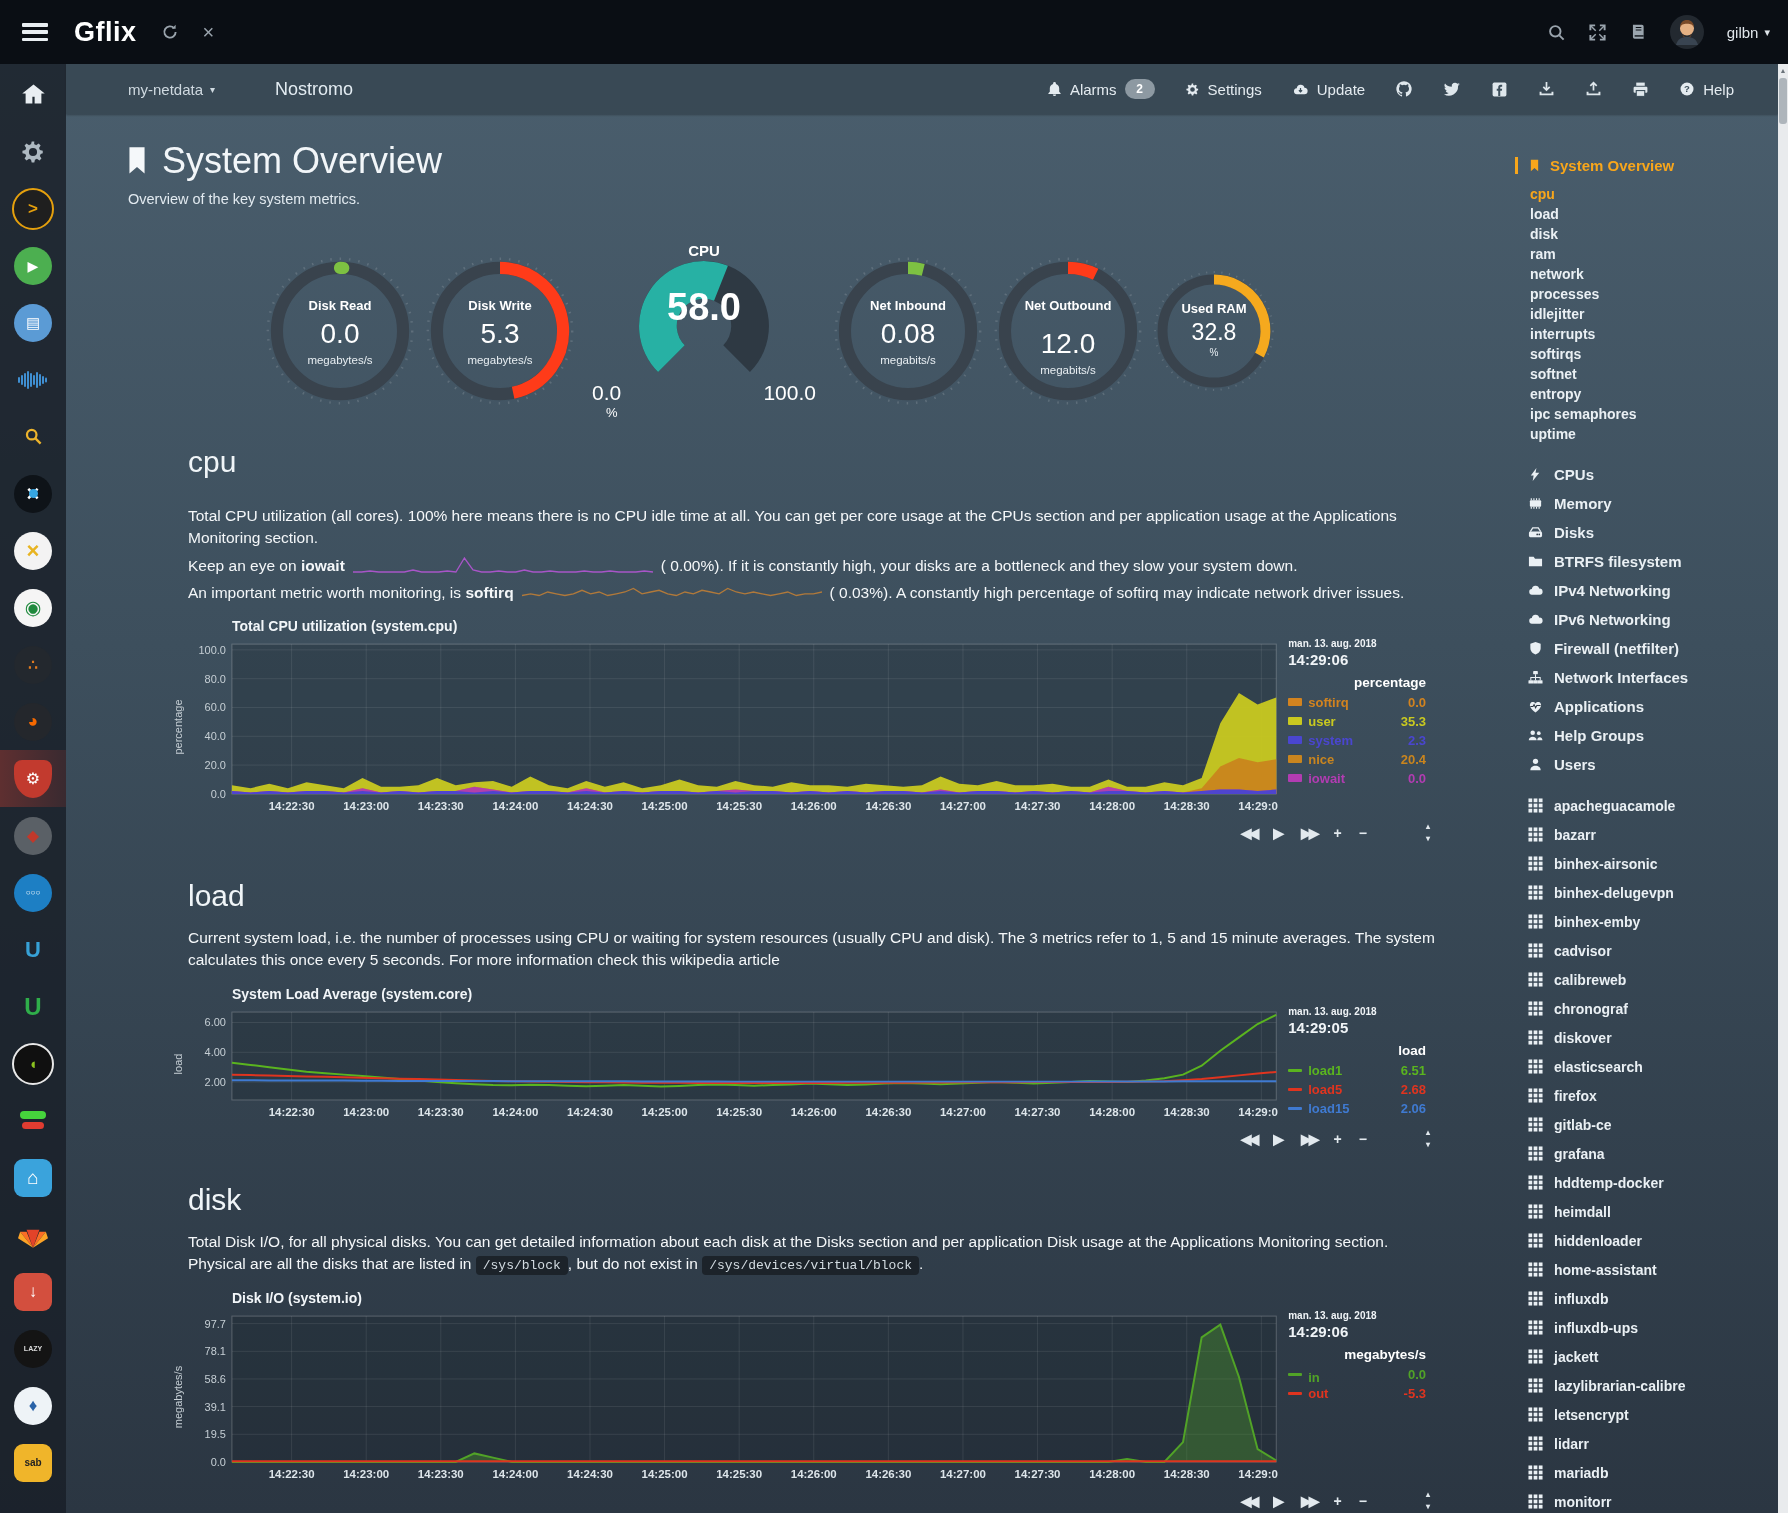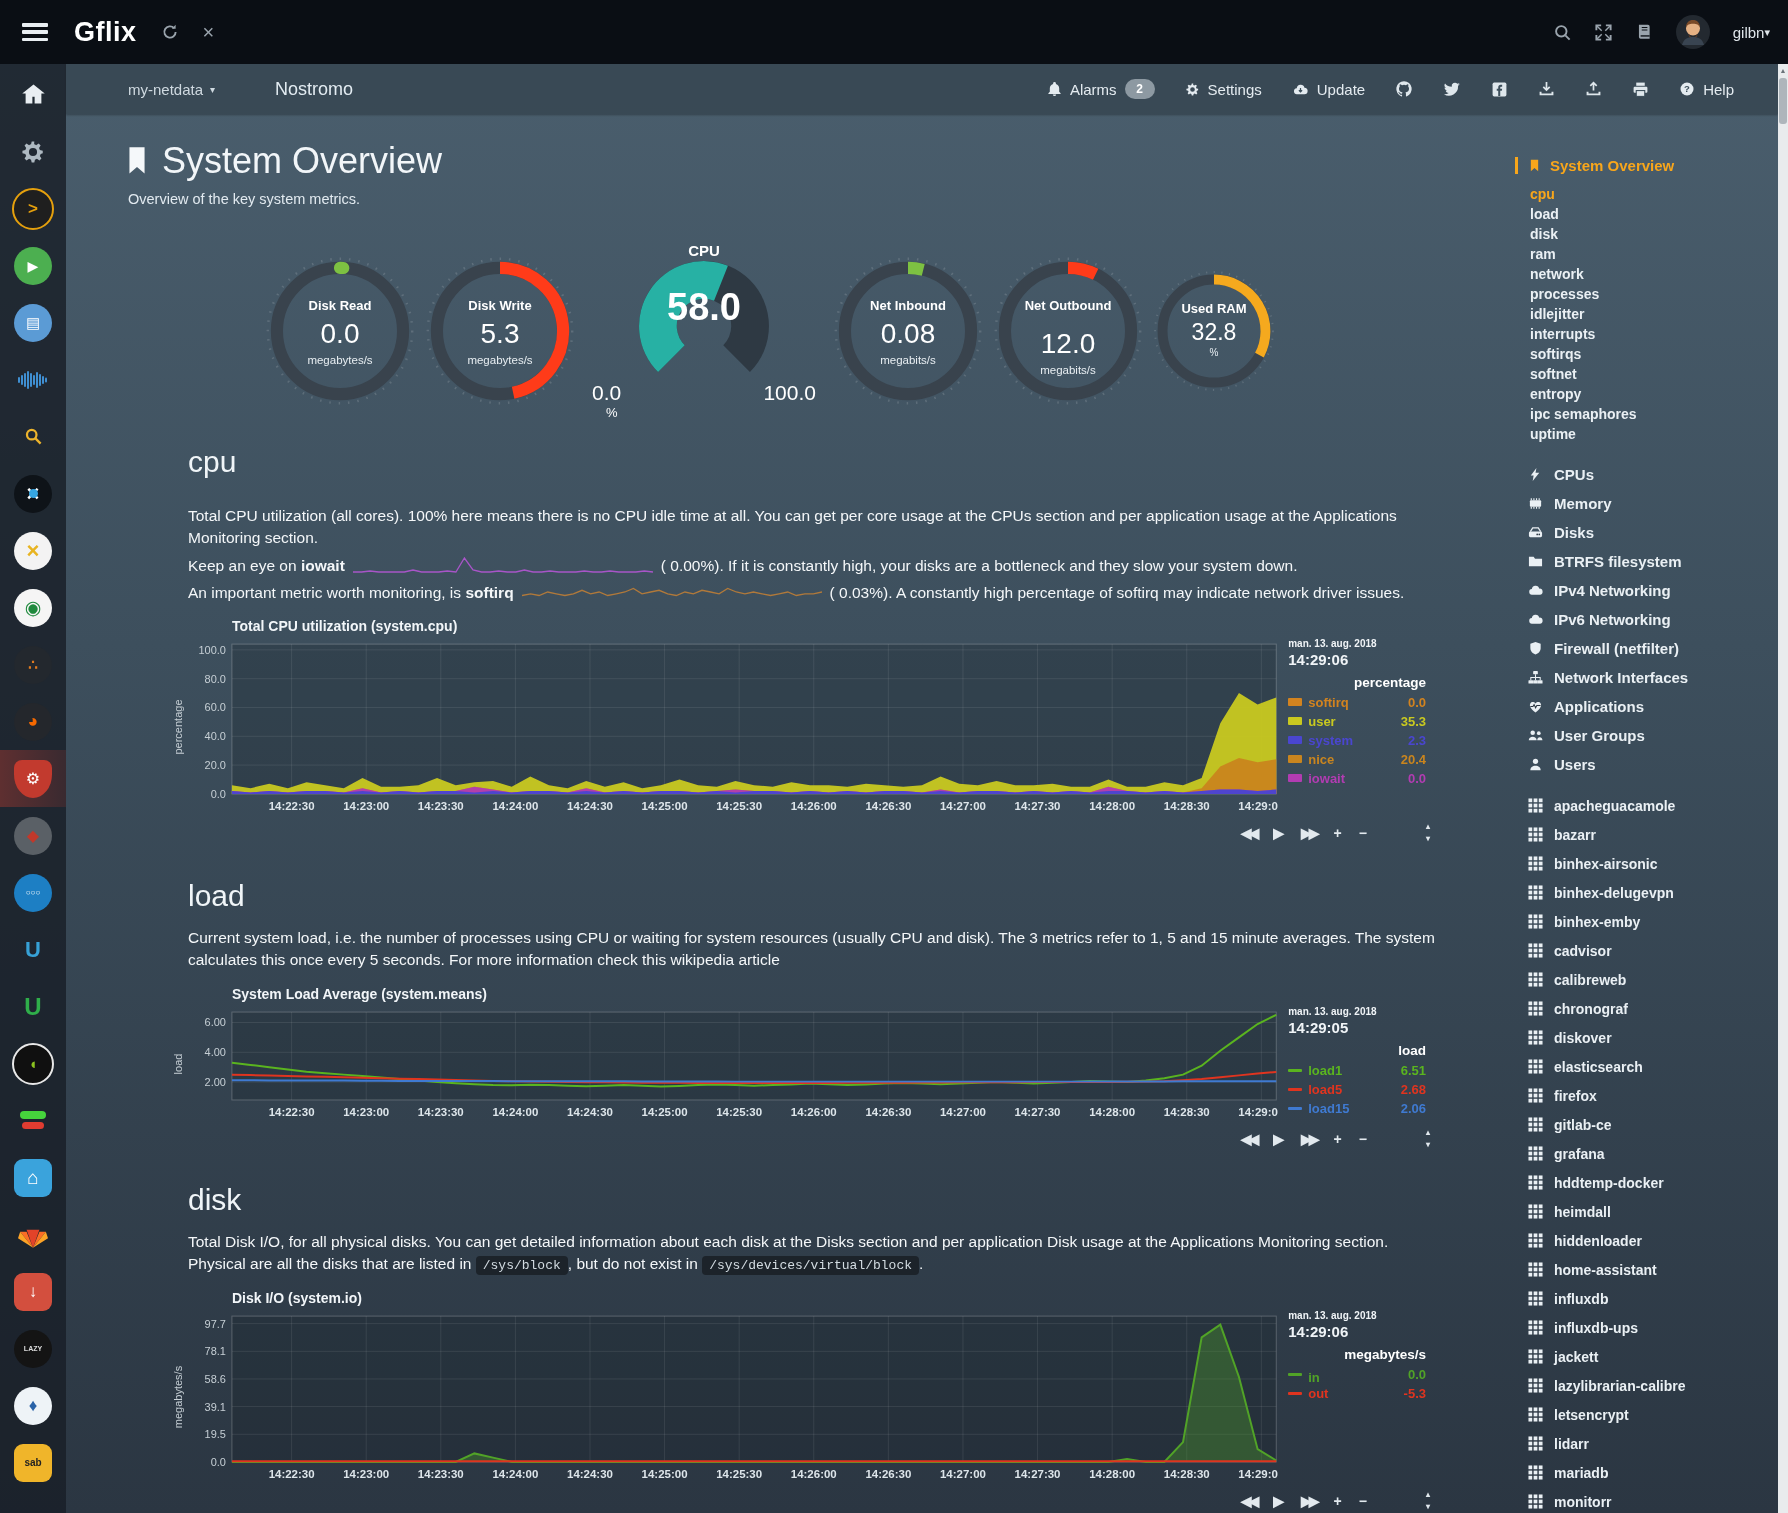--- a/index.html
+++ b/index.html
@@ -7,21 +7,21 @@
        font-family:"Liberation Sans",sans-serif;position:relative;color:#eef3f7}
   
   .topbar{position:absolute;left:0;top:0;width:100%;height:64px;background:#0a0e14;
           display:flex;align-items:center;z-index:9}
   .hamburger{width:26px;height:18px;margin-left:22px;display:flex;flex-direction:column;justify-content:space-between;cursor:pointer}
   .hamburger span{display:block;height:3.5px;background:#e9eef2;border-radius:1px}
   .brand{font-size:27px;font-weight:bold;color:#ffffff;margin-left:26px;letter-spacing:.5px}
   .tb-ic{color:#9aa4ad;margin-left:24px;display:flex;align-items:center}
   .tb-right{margin-left:auto;display:flex;align-items:center;gap:22px;padding-right:18px;color:#c9d2d9}
   .avatar{width:36px;height:36px;border-radius:50%;overflow:hidden}
-  .uname{font-size:15px;color:#dfe5ea;display:flex;align-items:center;}
+  .uname{font-size:15px;color:#dfe5ea;display:flex;align-items:center;gap:6px}
   
   .viewport{position:absolute;top:64px;left:0;right:0;bottom:0;
             background:linear-gradient(180deg,#4a5e6d 0%,#3d4f5d 40%,#2b3642 100%)}
   
   .leftbar{position:absolute;left:0;top:0;width:66px;bottom:0;background:rgba(25,31,39,.82);z-index:4;
            display:flex;flex-direction:column;padding-top:2px}
   .sb-row{height:57px;display:flex;align-items:center;justify-content:center;flex:0 0 auto;cursor:pointer}
   .sb-row.active{background:linear-gradient(90deg,rgba(199,62,48,.38),rgba(199,62,48,.16))}
   .sb-badge{width:38px;height:38px;display:flex;align-items:center;justify-content:center;position:relative}
   .sb-badge .dot{position:absolute;width:9px;height:9px;border-radius:50%}
@@ -473,21 +473,21 @@
           </svg>
           <span>Applications</span>
         </div>
         <div class="nav-sec">
           <svg width="15" height="15" viewBox="0 0 16 16" fill="currentColor">
             <circle cx="5" cy="5" r="2.4"></circle>
             <circle cx="11.5" cy="5.5" r="2"></circle>
             <path d="M0.8 13c0-2.4 1.9-3.8 4.2-3.8s4.2 1.4 4.2 3.8z"></path>
             <path d="M9.8 13c.1-2 1.1-3.2 2.8-3.2 1.6 0 2.6 1.2 2.8 3.2z"></path>
           </svg>
-          <span>User Groups</span>
+          <span>Help Groups</span>
         </div>
         <div class="nav-sec">
           <svg width="15" height="15" viewBox="0 0 16 16" fill="currentColor">
             <circle cx="8" cy="4.6" r="2.8"></circle>
             <path d="M2.5 14c0-3.1 2.4-4.8 5.5-4.8s5.5 1.7 5.5 4.8z"></path>
           </svg>
           <span>Users</span>
         </div>
       </div>
     <div class="nav-apps" id="nav-apps">
@@ -1024,21 +1024,21 @@
             <span>−</span>
             <span class="tb-resize">▴<br>▾</span>
           </div>
         </div>
       </div>
 
     <h2 class="sec" style="margin-top:34px">load</h2>
     <p class="desc" style="margin-top:14px">Current system load, i.e. the number of processes using CPU or waiting for system resources (usually CPU and disk). The 3 metrics refer to 1, 5 and 15 minute averages. The system calculates this once every 5 seconds. For more information check this wikipedia article</p>
     <div id="chart-load">
         <div class="chart">
-          <div class="chart-title">System Load Average (system.means)</div>
+          <div class="chart-title">System Load Average (system.core)</div>
           <div class="chart-row">
             <div class="ylab">
               <span>load</span>
             </div>
             <svg width="1092" height="120" viewBox="0 0 1092 120">
               <rect x="44" y="8" width="1046" height="88" fill="rgba(15,21,27,0.22)" stroke="rgba(255,255,255,0.22)" stroke-width="1"></rect>
               <line x1="44" y1="18.440677966101696" x2="1090" y2="18.440677966101696" stroke="rgba(255,255,255,0.09)"></line>
               <text x="38" y="22.440677966101696" text-anchor="end" font-size="11" fill="#c6cfd5">6.00</text>
               <line x1="44" y1="48.271186440677965" x2="1090" y2="48.271186440677965" stroke="rgba(255,255,255,0.09)"></line>
               <text x="38" y="52.271186440677965" text-anchor="end" font-size="11" fill="#c6cfd5">4.00</text>

